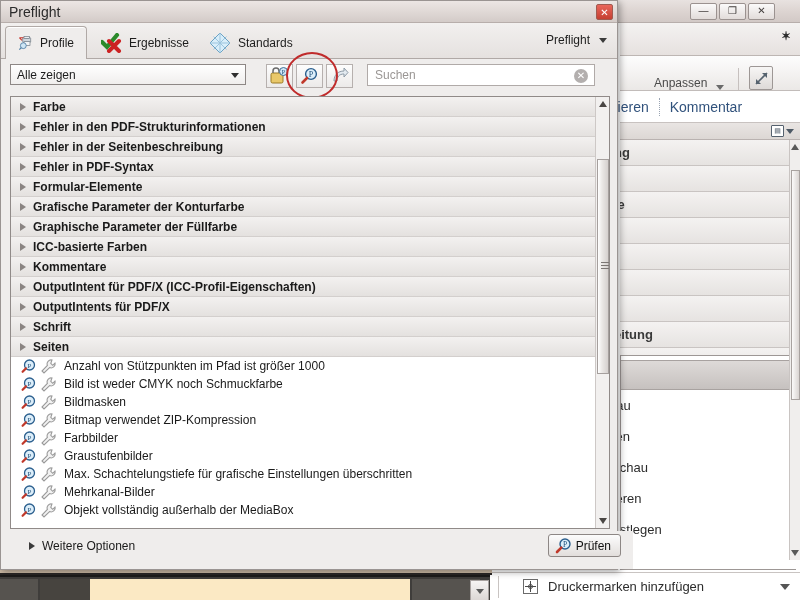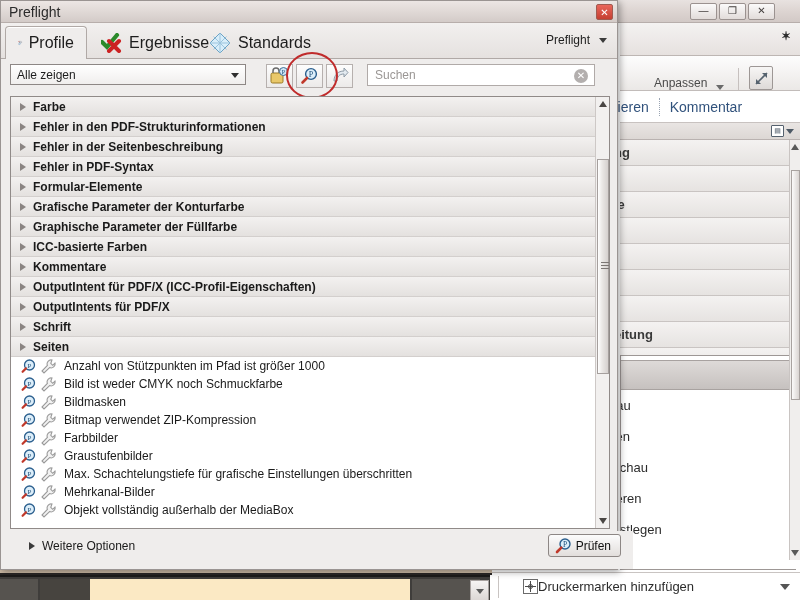--- a/index.html
+++ b/index.html
@@ -136,21 +136,21 @@
   }
   .reg-icon::before, .reg-icon::after {
     content: ""; position: absolute; background: #4a4a4a;
   }
   .reg-icon::before { left: 6px; top: 1px; width: 1px; height: 11px; }
   .reg-icon::after { left: 1px; top: 6px; width: 11px; height: 1px; }
   .reg-icon .dot {
     position: absolute; left: 4px; top: 4px; width: 5px; height: 5px;
     border: 1px solid #4a4a4a; border-radius: 50%;
   }
-  .bg-bottomrow .btxt { font-size: 13px; color: #2c2c2c; }
+  .bg-bottomrow .btxt { font-size: 13px; color: #2c2c2c; margin-left: 10px; }
   .bg-bottomrow .dncaret {
     position: absolute; right: 10px; top: 11px; width: 0; height: 0;
     border-left: 5px solid transparent; border-right: 5px solid transparent;
     border-top: 6px solid #555;
   }
   .bg-right-scroll {
     position: absolute; left: 789px; top: 140px; width: 11px; height: 420px;
     background: #f0eeed; border-left: 1px solid #c9c4c2;
   }
   .bg-right-scroll .thumb {
@@ -222,21 +222,21 @@
 
   
   .pf-tabs {
     position: relative; height: 36px;
     background: linear-gradient(to bottom,#f2f0ef,#e5e1df);
     border-bottom: 1px solid #b0a9a6;
   }
   .pf-tab {
     position: absolute; top: 3px; height: 33px;
     display: flex; align-items: center; gap: 6px;
-    padding: 0 12px; font-size: 16px; color: #1d1d1d;
+    padding: 0 12px; font-size: 12px; color: #1d1d1d;
   }
   .pf-tab.active {
     background: #efedec;
     border: 1px solid #b0a9a6; border-bottom: none;
     border-radius: 4px 4px 0 0;
     box-shadow: inset 0 1px 0 #fff;
   }
   .pf-tab.t1 { left: 4px; width: 82px; }
   .pf-tab.t2 { left: 88px; }
   .pf-tab.t3 { left: 195px; }

